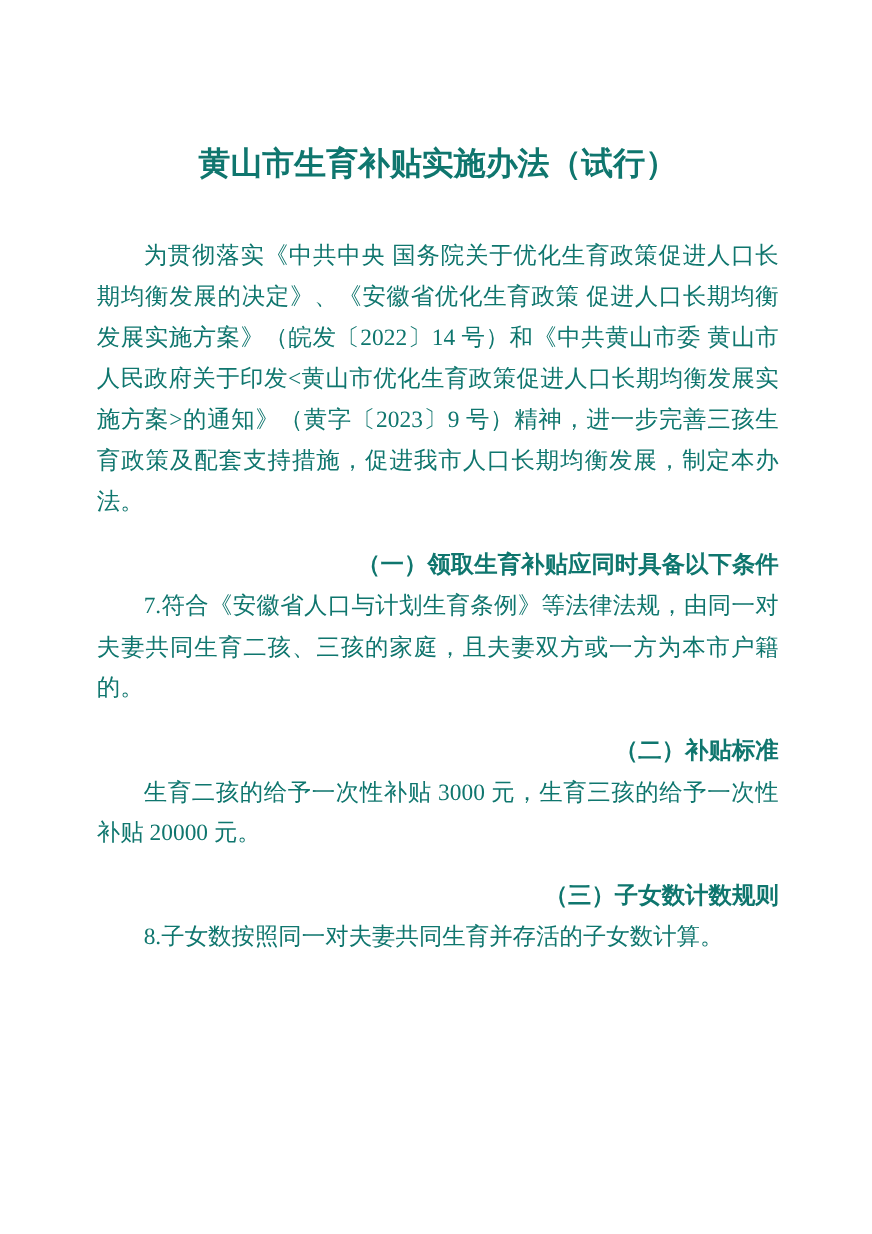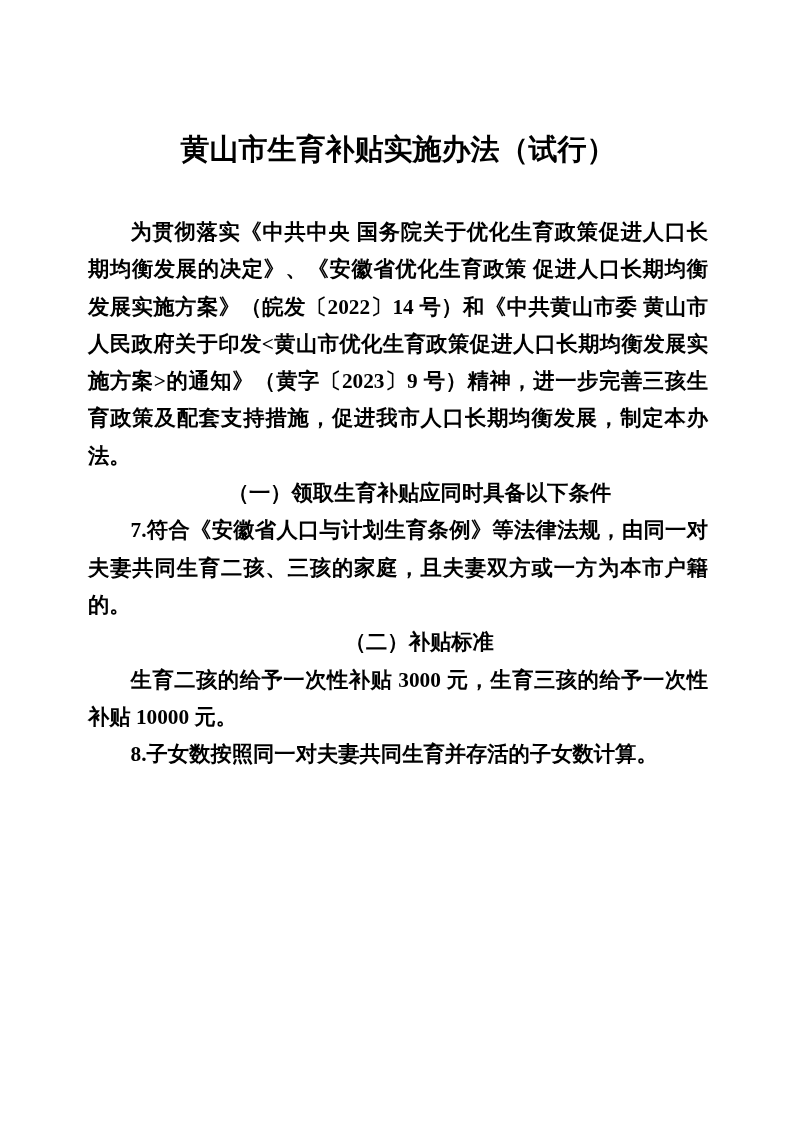--- a/index.html
+++ b/index.html
@@ -6,21 +6,21 @@
     margin: 0;
     padding: 0;
     background: #ffffff;
   }
   .page {
     position: relative;
     width: 793px;
     height: 1122px;
     background: #ffffff;
     overflow: hidden;
-    color: #000000;
+    color: #0f766e;
   }
   .content {
     position: absolute;
     left: 88px;
     top: 131px;
     width: 620px;
   }
   .doc-title {
     font-family: "Liberation Serif", "DejaVu Serif", serif;
     font-weight: 700;
@@ -34,42 +34,44 @@
   .doc-body {
     font-size: 21.3px;
     line-height: 37.3px;
   }
   .block {
     margin: 0;
     text-indent: 2em;
   }
   .paragraph {
     font-family: "Liberation Serif", "DejaVu Serif", serif;
-    font-weight: 700;
+    font-weight: 400;
     text-align: justify;
   }
   .heading1 {
     font-family: "Liberation Sans", "DejaVu Sans", sans-serif;
     font-weight: 700;
     text-align: left;
   }
   .heading2 {
     font-family: Liberation Serif, serif;
     font-weight: 700;
-    text-align: center;
+    text-align: right;
+    margin-top: 20px;
   }
 </style>
 </head>
 <body>
 
 <div class="page">
   <div class="content">
     <h1 class="doc-title">黄山市生育补贴实施办法（试行）</h1>
     <div class="doc-body">
         <p class="block paragraph">为贯彻落实《中共中央 国务院关于优化生育政策促进人口长期均衡发展的决定》、《安徽省优化生育政策 促进人口长期均衡发展实施方案》（皖发〔2022〕14 号）和《中共黄山市委 黄山市人民政府关于印发&lt;黄山市优化生育政策促进人口长期均衡发展实施方案&gt;的通知》（黄字〔2023〕9 号）精神，进一步完善三孩生育政策及配套支持措施，促进我市人口长期均衡发展，制定本办法。</p>
         <p class="block heading2">（一）领取生育补贴应同时具备以下条件</p>
         <p class="block paragraph">7.符合《安徽省人口与计划生育条例》等法律法规，由同一对夫妻共同生育二孩、三孩的家庭，且夫妻双方或一方为本市户籍的。</p>
         <p class="block heading2">（二）补贴标准</p>
-        <p class="block paragraph">生育二孩的给予一次性补贴 3000 元，生育三孩的给予一次性补贴 10000 元。</p>
+        <p class="block paragraph">生育二孩的给予一次性补贴 3000 元，生育三孩的给予一次性补贴 20000 元。</p>
+        <p class="block heading2">（三）子女数计数规则</p>
         <p class="block paragraph">8.子女数按照同一对夫妻共同生育并存活的子女数计算。</p>
       </div>
   </div>
 </div>
 
 </body></html>

